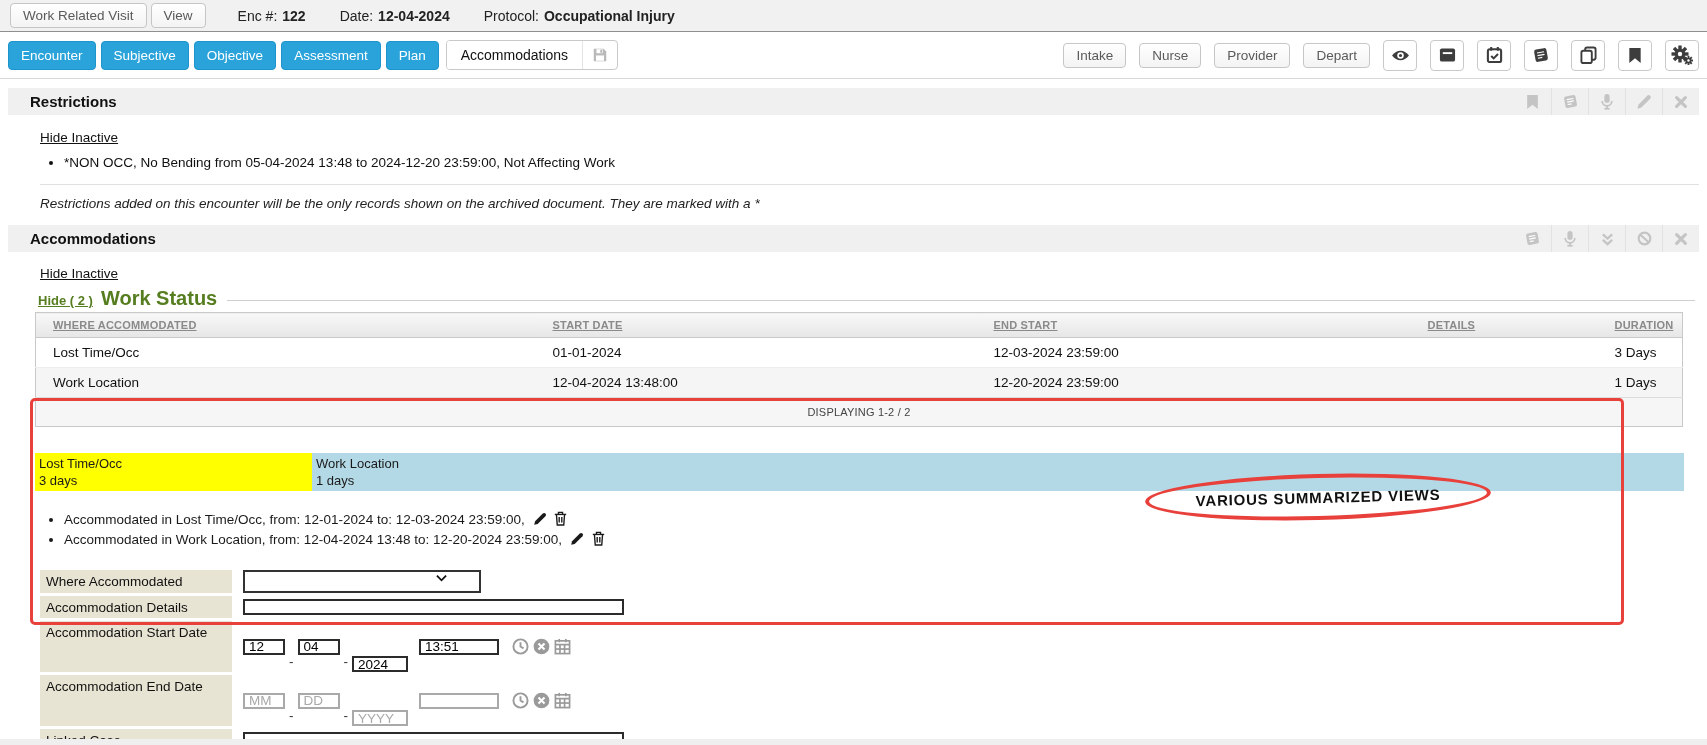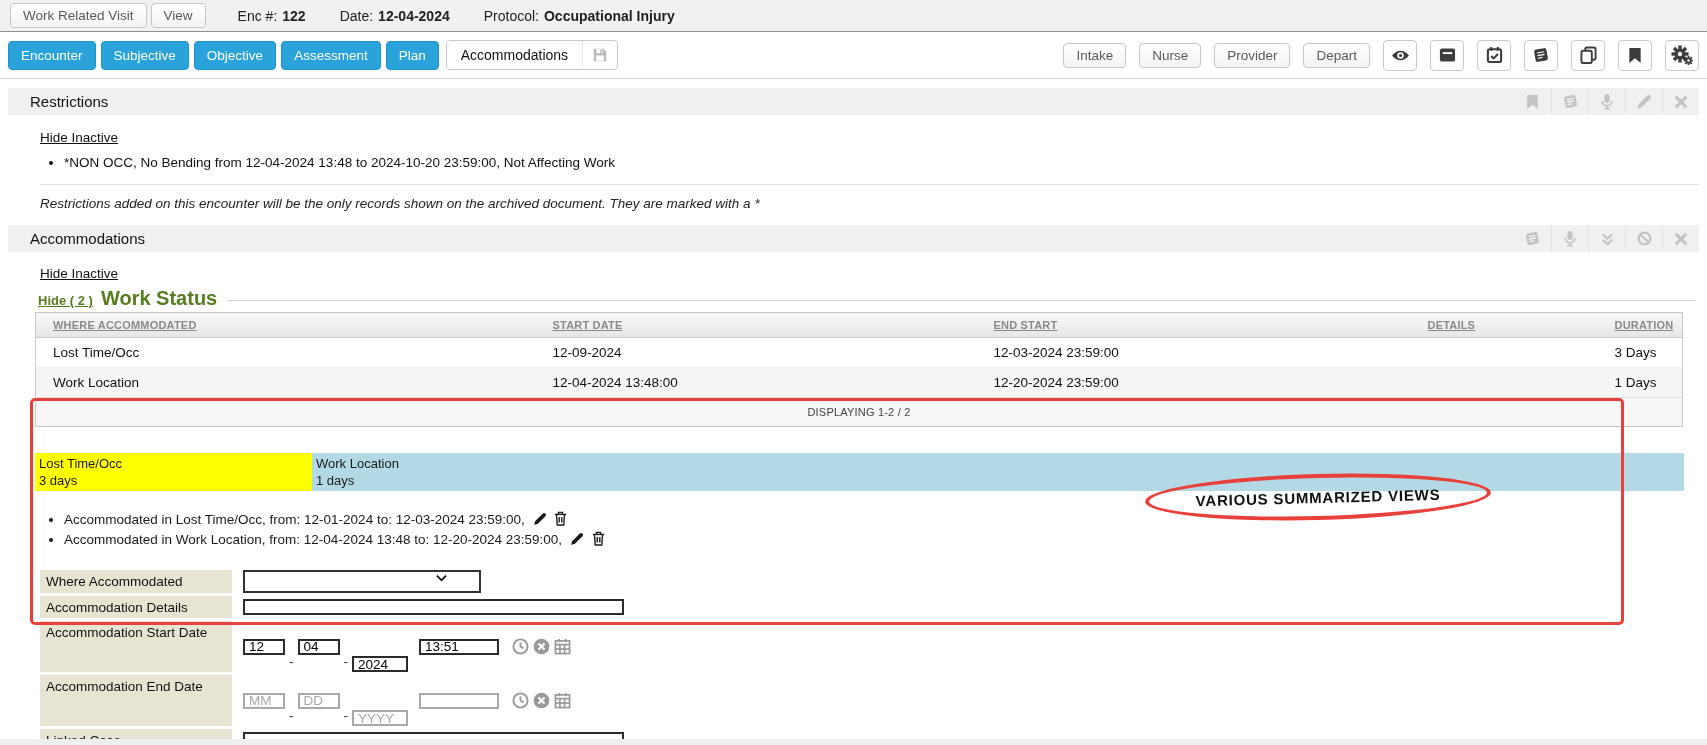--- a/index.html
+++ b/index.html
@@ -24,21 +24,21 @@
   .active-tab .lbl { padding:6px 14px; font-size:14px; color:#111; background:#fff; }
   .active-tab .saveseg { display:flex; align-items:center; padding:0 9px; color:#b9b9b9; border-left:1px solid #e4e4e4; }
   .nav-right { margin-left:auto; display:flex; align-items:center; gap:13px; }
   .icon-btn { width:34px; height:31px; background:#fff; border:1px solid #c9c9c9; border-radius:4px;
     display:flex; align-items:center; justify-content:center; color:#3d3d3d; cursor:pointer; flex:0 0 auto; }
 
   
   .content { position:relative; }
   .section-bar { height:27px; background:#f0f0f0; display:flex; align-items:center;
     margin:0 8px 0 8px; padding-left:10px; }
-  .section-bar .title { font-size:15px; font-weight:400; color:#111; padding-left:12px; }
+  .section-bar .title { font-size:15px; font-weight:700; color:#111; padding-left:12px; }
   .bar-icons { margin-left:auto; display:flex; height:100%; }
   .bar-icons .bicon { width:37px; display:flex; align-items:center; justify-content:center;
     color:#c4c4c4; border-left:1px solid #e2e2e2; cursor:pointer; }
   .bar-icons .bicon:first-child { border-left:none; }
 
   .hide-link { display:inline-block; margin:15px 0 0 40px; font-size:13.5px; color:#111;
     text-decoration:underline; cursor:pointer; }
   ul.plain { margin:8px 0 0 64px; font-size:13.5px; color:#111; }
   ul.plain li { margin-bottom:4px; line-height:17px; }
   .rule { border:none; border-top:1px solid #e0e0e0; margin:13px 8px 0 40px; }
@@ -262,21 +262,21 @@
         </span>
       <span class="bicon">
           <svg width="14" height="14" viewBox="0 0 16 16">
             <path d="M3 3l10 10M13 3L3 13" stroke="currentColor" stroke-width="3.6" stroke-linecap="round"></path>
           </svg>
         </span>
     </div>
   </div>
   <a class="hide-link">Hide Inactive</a>
   <ul class="plain">
-    <li>*NON OCC, No Bending from 12-04-2024 13:48 to 2024-10-20 23:59:00, Not Affecting Work</li>
+    <li>*NON OCC, No Bending from 05-04-2024 13:48 to 2024-12-20 23:59:00, Not Affecting Work</li>
   </ul>
   <hr class="rule">
   <div class="note">Restrictions added on this encounter will be the only records shown on the archived document. They are marked with a *</div>
 
   
   <div class="section-bar" style="margin-top:14px;">
     <span class="title">Accommodations</span>
     <div class="bar-icons">
       <span class="bicon">
           <svg width="17" height="15" viewBox="0 0 20 18">
@@ -335,21 +335,21 @@
         <th>WHERE ACCOMMODATED</th>
         <th>START DATE</th>
         <th>END START</th>
         <th>DETAILS</th>
         <th>DURATION</th>
       </tr>
     </thead>
     <tbody>
       <tr>
         <td>Lost Time/Occ</td>
-        <td>12-09-2024</td>
+        <td>01-01-2024</td>
         <td>12-03-2024 23:59:00</td>
         <td></td>
         <td>3 Days</td>
       </tr>
       <tr>
         <td>Work Location</td>
         <td>12-04-2024 13:48:00</td>
         <td>12-20-2024 23:59:00</td>
         <td></td>
         <td>1 Days</td>

